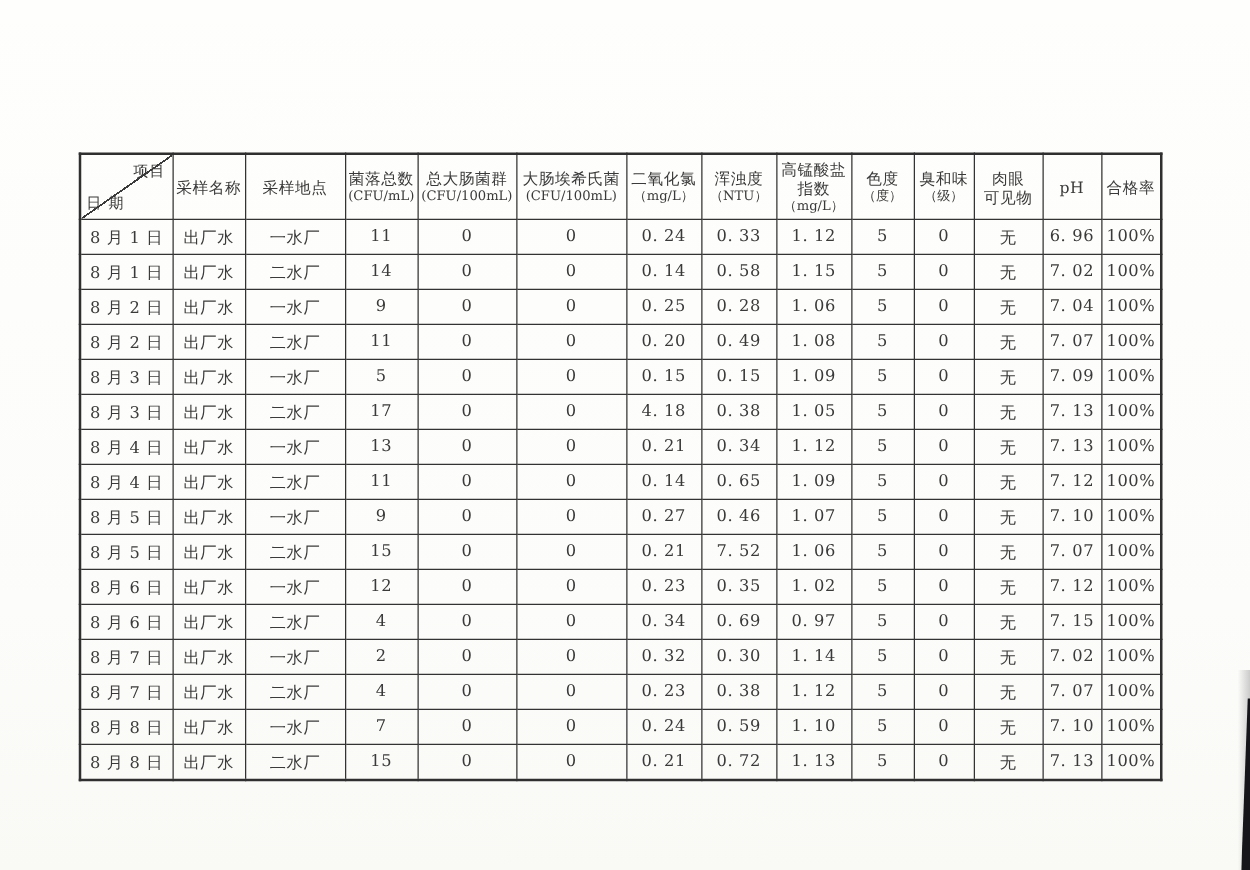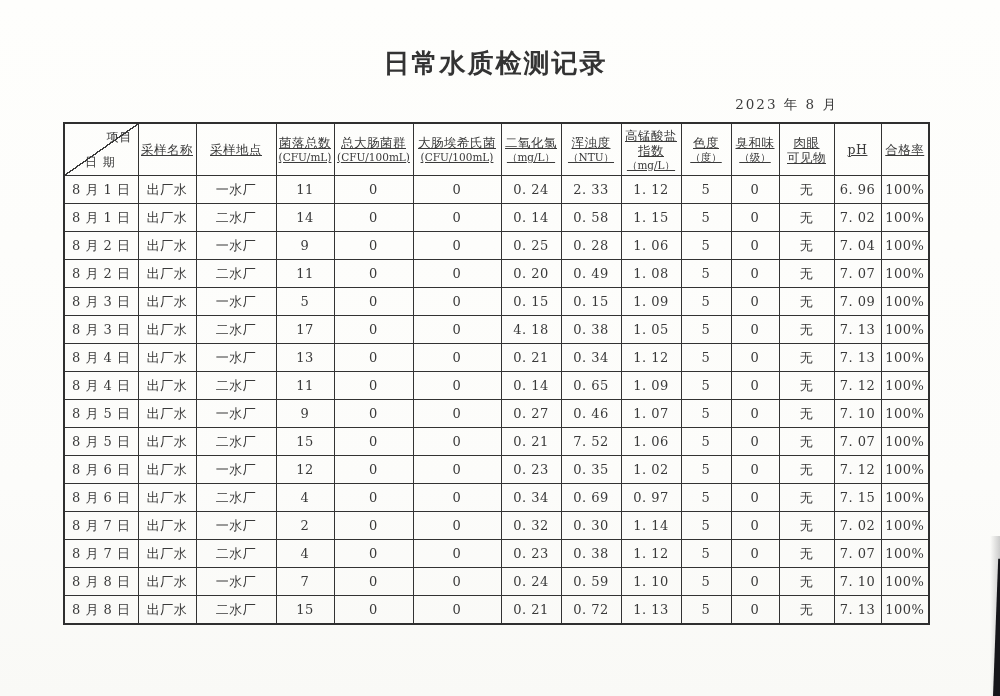--- a/index.html
+++ b/index.html
@@ -22,50 +22,48 @@
     position:absolute;left:63px;top:122px;width:865px;
     border-collapse:collapse;table-layout:fixed;
     border:2px solid #2f2f2f;
   }
   table.record th, table.record td{
     border:1px solid #333;
     text-align:center;vertical-align:middle;
     padding:0 1px;overflow:hidden;
     color:#3a3a3a;
   }
-  table.record th{height:51px;font-weight:normal;text-decoration:underline;}
+  table.record th{height:51px;font-weight:normal;}
   table.record td{height:27px;font-size:13px;letter-spacing:0.5px;white-space:nowrap;}
   td[data-name="date-cell"]{font-size:12.5px;letter-spacing:0;}
   .h-main{font-size:12.5px;line-height:15px;letter-spacing:0.5px;}
   .h-sub{font-size:10.5px;line-height:14px;letter-spacing:0;}
   
   th.corner{position:relative;padding:0;}
   th.corner .diag{
     position:absolute;inset:0;
     background:linear-gradient(to bottom right,transparent calc(50% - 0.7px),#3a3a3a calc(50% - 0.7px),#3a3a3a calc(50% + 0.7px),transparent calc(50% + 0.7px));
   }
   th.corner .corner-top{position:absolute;top:5px;right:5px;font-size:12px;letter-spacing:1px;}
-  th.corner .corner-bottom{position:absolute;bottom:4px;left:4px;font-size:12px;letter-spacing:1px;margin-left:16px;}
+  th.corner .corner-bottom{position:absolute;bottom:4px;left:4px;font-size:12px;letter-spacing:1px;}
   
   .scan-edge{
     position:absolute;right:0;top:540px;width:10px;height:156px;
     background:#16161a;
     clip-path:polygon(100% 12%, 100% 100%, 30% 100%, 82% 12%);
   }
   .scan-edge-soft{
     position:absolute;right:0;top:536px;width:14px;height:160px;
     background:linear-gradient(to left,rgba(60,60,65,0.25),transparent 70%);
   }
 </style>
 </head>
 <body>
 
 <div class="paper" data-name="scanned-page-background">
-  <div class="doc-title" data-name="document-title">日常水质检测记录</div>
-  <div class="date-line" data-name="report-date">2023 年 8 月</div>
 
   <table class="record" data-name="water-quality-table">
     <colgroup>
       <col style="width:74px">
         <col style="width:58px">
         <col style="width:80px">
       <col style="width:58px">
         <col style="width:79px">
         <col style="width:88px">
       <col style="width:60px">
@@ -137,21 +135,21 @@
     </thead>
     <tbody id="table-body">
         <tr data-name="table-row">
           <td data-name="date-cell">8 月 1 日</td>
           <td data-name="table-cell">出厂水</td>
           <td data-name="table-cell">一水厂</td>
           <td data-name="table-cell">11</td>
           <td data-name="table-cell">0</td>
           <td data-name="table-cell">0</td>
           <td data-name="table-cell">0. 24</td>
-          <td data-name="table-cell">2. 33</td>
+          <td data-name="table-cell">0. 33</td>
           <td data-name="table-cell">1. 12</td>
           <td data-name="table-cell">5</td>
           <td data-name="table-cell">0</td>
           <td data-name="table-cell">无</td>
           <td data-name="table-cell">6. 96</td>
           <td data-name="table-cell">100%</td>
         </tr>
         <tr data-name="table-row">
           <td data-name="date-cell">8 月 1 日</td>
           <td data-name="table-cell">出厂水</td>

